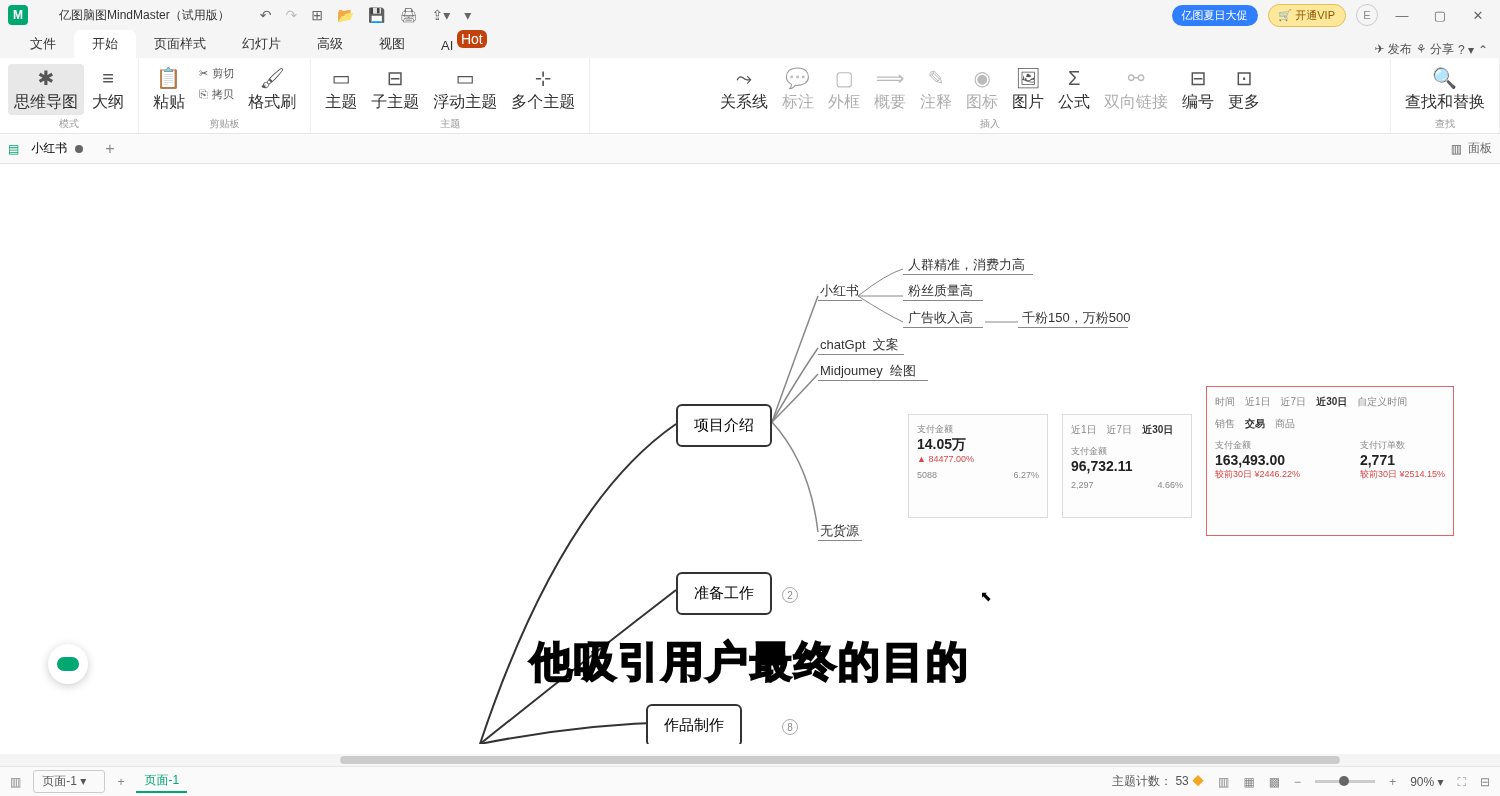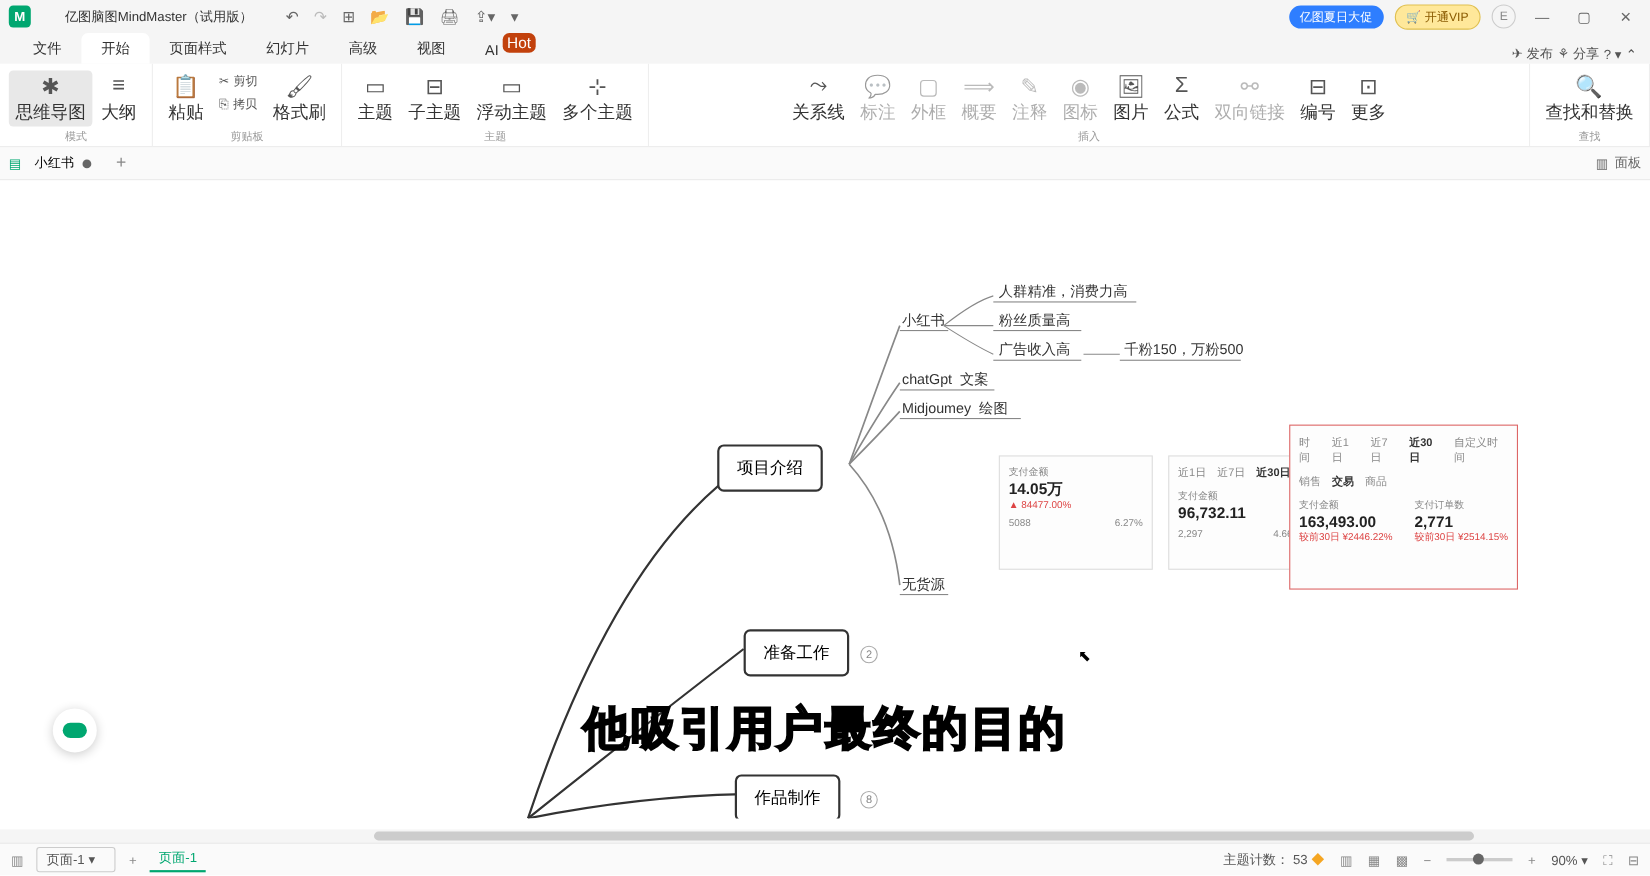--- a/index.html
+++ b/index.html
@@ -259,24 +259,24 @@
     <path d="M 772 258 Q 800 180 818 132" stroke="#888" stroke-width="1.5" fill="none"></path>
     <path d="M 772 258 Q 800 210 818 184" stroke="#888" stroke-width="1.5" fill="none"></path>
     <path d="M 772 258 Q 800 230 818 210" stroke="#888" stroke-width="1.5" fill="none"></path>
     <path d="M 772 258 Q 810 300 818 368" stroke="#888" stroke-width="1.5" fill="none"></path>
     <path d="M 858 132 Q 886 110 903 105" stroke="#888" stroke-width="1" fill="none"></path>
     <path d="M 858 132 L 903 132" stroke="#888" stroke-width="1" fill="none"></path>
     <path d="M 858 132 Q 886 150 903 158" stroke="#888" stroke-width="1" fill="none"></path>
     <path d="M 985 158 L 1018 158" stroke="#888" stroke-width="1" fill="none"></path>
   </svg>
 
-  <div class="mm-node" style="left:652px;top:240px">项目介绍</div>
+  <div class="mm-node" style="left:676px;top:240px">项目介绍</div>
   <div class="mm-node" style="left:676px;top:408px">准备工作</div>
   <div class="mm-count" style="left:782px;top:423px">2</div>
-  <div class="mm-node" style="left:668px;top:540px">作品制作</div>
+  <div class="mm-node" style="left:646px;top:540px">作品制作</div>
   <div class="mm-count" style="left:782px;top:555px">8</div>
 
   <div class="mm-leaf" style="left:820px;top:118px">小红书</div>
   <div class="mm-underline" style="left:818px;top:136px;width:44px"></div>
   <div class="mm-leaf" style="left:908px;top:92px">人群精准，消费力高</div>
   <div class="mm-underline" style="left:903px;top:110px;width:130px"></div>
   <div class="mm-leaf" style="left:908px;top:118px">粉丝质量高</div>
   <div class="mm-underline" style="left:903px;top:136px;width:80px"></div>
   <div class="mm-leaf" style="left:908px;top:145px">广告收入高</div>
   <div class="mm-underline" style="left:903px;top:163px;width:80px"></div>
@@ -304,21 +304,21 @@
         <span>近7日</span>
         <span class="sel">近30日</span>
       </div>
     <div>支付金额</div>
     <div class="ss-big">96,732.11</div>
     <div class="ss-row">
         <span>2,297</span>
         <span>4.66%</span>
       </div>
   </div>
-  <div class="screenshot-box red" style="left:1172px;top:222px;width:208px;height:150px">
+  <div class="screenshot-box red" style="left:1206px;top:222px;width:248px;height:150px">
     <div class="ss-tabs">
         <span>时间</span>
         <span>近1日</span>
         <span>近7日</span>
         <span class="sel">近30日</span>
         <span>自定义时间</span>
       </div>
     <div class="ss-tabs">
         <span>销售</span>
         <span class="sel">交易</span>

